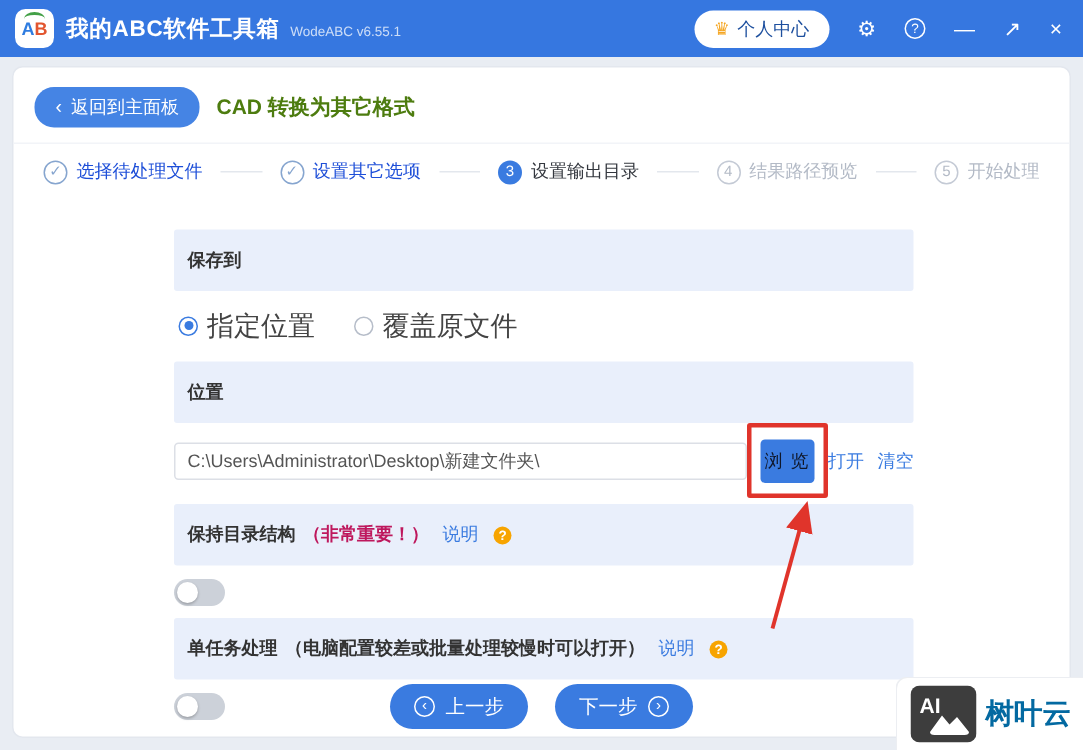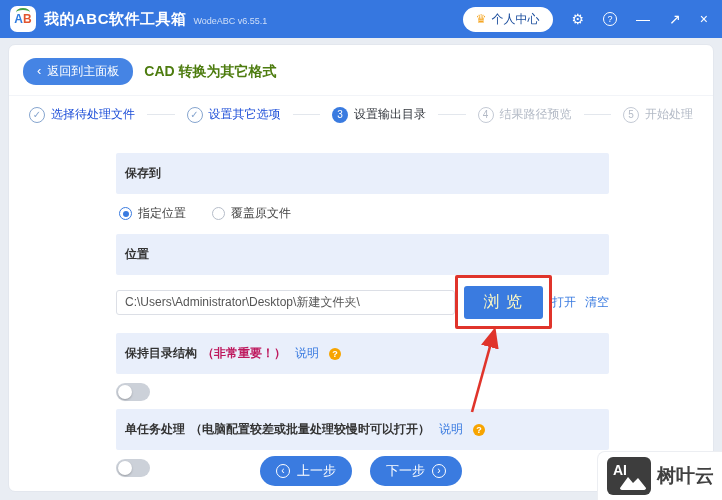--- a/index.html
+++ b/index.html
@@ -78,40 +78,40 @@
     color:#333; display:flex; align-items:center; gap:5px; margin-top:8px;
     border-radius:2px;
   }
   .imp-red { color:#be185d; }
   .help-link { color:#3a7be0; font-weight:normal; margin-left:4px; cursor:pointer; display:flex; align-items:center; gap:10px; }
   .help-dot {
     width:12px; height:12px; background:#f7a400; color:#fff; border-radius:50%;
     font-size:9px; display:flex; align-items:center; justify-content:center; font-weight:bold;
   }
 
-  .radio-row { display:flex; align-items:center; gap:26px; padding:11px 3px 4px; font-size:12px; color:#444; }
+  .radio-row { display:flex; align-items:center; gap:26px; padding:11px 3px 4px; font-size:18px; color:#444; }
   .radio-opt { display:flex; align-items:center; gap:6px; cursor:pointer; }
   .rdot { width:13px; height:13px; border-radius:50%; position:relative; }
   .rdot.on { border:1px solid #3a7be0; }
   .rdot.on::after {
     content:""; position:absolute; left:2.5px; top:2.5px; width:6px; height:6px;
     border-radius:50%; background:#3a7be0;
   }
   .rdot.off { border:1px solid #b6bdc9; background:#fff; }
 
   .path-row { display:flex; align-items:center; gap:9px; padding:11px 0 6px; }
   .path-input {
     flex:1; height:25px; border:1px solid #dcdfe6; border-radius:3px;
     padding:0 8px; font-size:12px; color:#555; outline:none;
     font-family:"Liberation Sans","DejaVu Sans",sans-serif;
   }
   .browse-wrap { position:relative; }
   .browse-btn {
-    background:#3a7be0; color:#fef9c3; border:none; border-radius:3px;
-    font-size:16px; padding:6px 20px; cursor:pointer; letter-spacing:1px;
+    background:#3a7be0; color:#0f172a; border:none; border-radius:3px;
+    font-size:12px; padding:6px 3px; cursor:pointer; letter-spacing:1px;
     font-family:"Liberation Sans","DejaVu Sans",sans-serif;
   }
   .mini-link { color:#3a7be0; font-size:12px; cursor:pointer; white-space:nowrap; }
 
   .toggle {
     width:34px; height:18px; border-radius:9px; background:#ccd1d9;
     position:relative; margin:9px 0 6px; cursor:pointer;
   }
   .toggle .knob {
     position:absolute; left:2px; top:2px; width:14px; height:14px;
@@ -134,21 +134,21 @@
   }
 
   
   .watermark {
     position:absolute; right:0; bottom:0; background:#fff;
     border-top:1px solid #eceef2; border-left:1px solid #eceef2;
     border-top-left-radius:8px;
     padding:5px 8px 5px 9px; display:flex; align-items:center; gap:6px; z-index:5;
   }
   .wm-box { display:block; }
-  .wm-brand { font-size:19px; font-weight:bold; color:#404040; }
+  .wm-brand { font-size:19px; font-weight:bold; color:#0369a1; }
 
   
   .anno-rect {
     position:absolute; left:-9px; right:-9px; top:-11px; bottom:-10px;
     border:3px solid #e0342b; border-radius:2px; pointer-events:none; z-index:10;
   }
   .anno-arrow {
     position:absolute; left:-14px; top:38px; width:60px; height:92px;
     pointer-events:none; z-index:10;
   }

